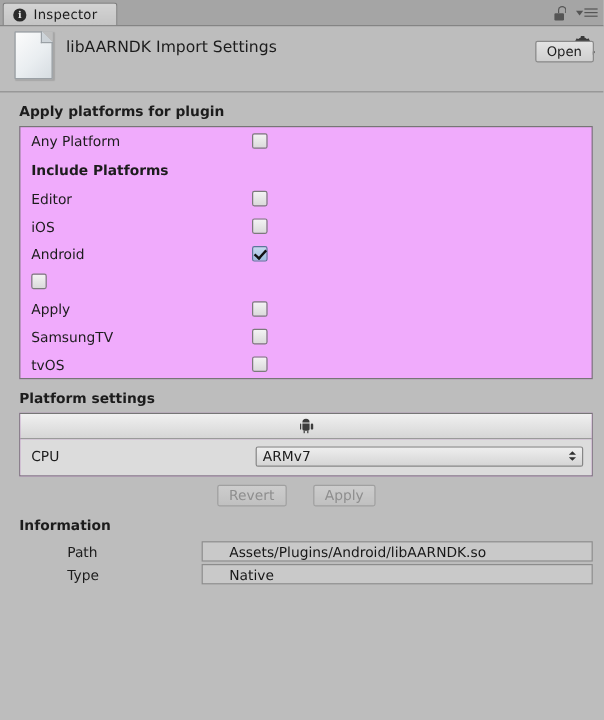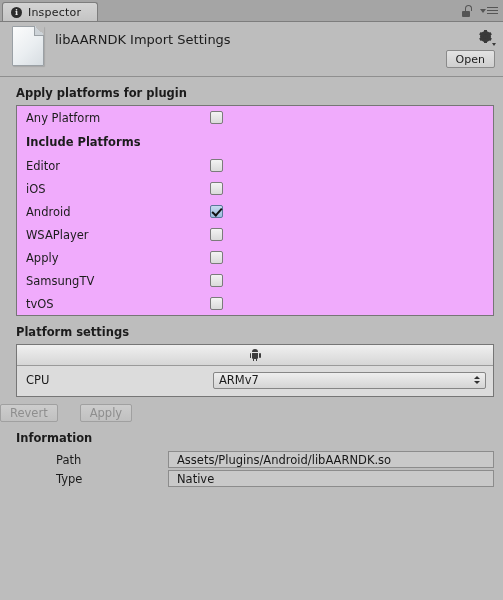--- a/index.html
+++ b/index.html
@@ -142,21 +142,21 @@
   .gear-icon .g-caret {
     position: absolute;
     right: -2px; bottom: -1px;
     width: 0; height: 0;
     border-left: 2.5px solid transparent;
     border-right: 2.5px solid transparent;
     border-top: 3.5px solid #3a3a3a;
   }
   .open-btn {
     position: absolute;
-    right: 8px; top: 28px;
+    right: 8px; top: 12px;
     min-width: 48px;
     height: 18px;
     padding: 0 9px;
     display: flex;
     align-items: center;
     justify-content: center;
     font-size: 11px;
     color: #1c1c1c;
     background: linear-gradient(to bottom, #e3e3e3 0%, #cfcfcf 100%);
     border: 1px solid #8a8a8a;
@@ -301,21 +301,21 @@
   }
   .dd-arrows .dn {
     width: 0; height: 0;
     border-left: 3px solid transparent;
     border-right: 3px solid transparent;
     border-top: 3.5px solid #303030;
   }
 
   .btn-row {
     display: flex;
-    justify-content: flex-start;
+    justify-content: center;
     gap: 22px;
     margin: 7px 9px 0 0;
   }
   .btn {
     min-width: 52px;
     height: 18px;
     padding: 0 9px;
     display: flex;
     align-items: center;
     justify-content: center;
@@ -341,21 +341,21 @@
   }
   .info-field {
     flex: 1;
     margin-right: 9px;
     height: 17px;
     background: #c9c9c9;
     border: 1px solid #8c8c8c;
     box-sizing: border-box;
     display: flex;
     align-items: center;
-    padding: 0 8px;
+    padding: 0 22px;
     font-size: 11.5px;
     color: #171717;
   }
 </style>
 </head>
 <body>
 
 <div class="tabbar">
   <div class="tab">
     <span class="info-icon">i</span>
@@ -408,21 +408,20 @@
     </div>
     <div class="plat-row">
       <span class="plat-label">iOS</span>
       <span class="cbx"></span>
     </div>
     <div class="plat-row">
       <span class="plat-label">Android</span>
       <span class="cbx checked"></span>
     </div>
     <div class="plat-row">
-      <span class="plat-label">WSAPlayer</span>
       <span class="cbx"></span>
     </div>
     <div class="plat-row">
       <span class="plat-label">Apply</span>
       <span class="cbx"></span>
     </div>
     <div class="plat-row">
       <span class="plat-label">SamsungTV</span>
       <span class="cbx"></span>
     </div>

